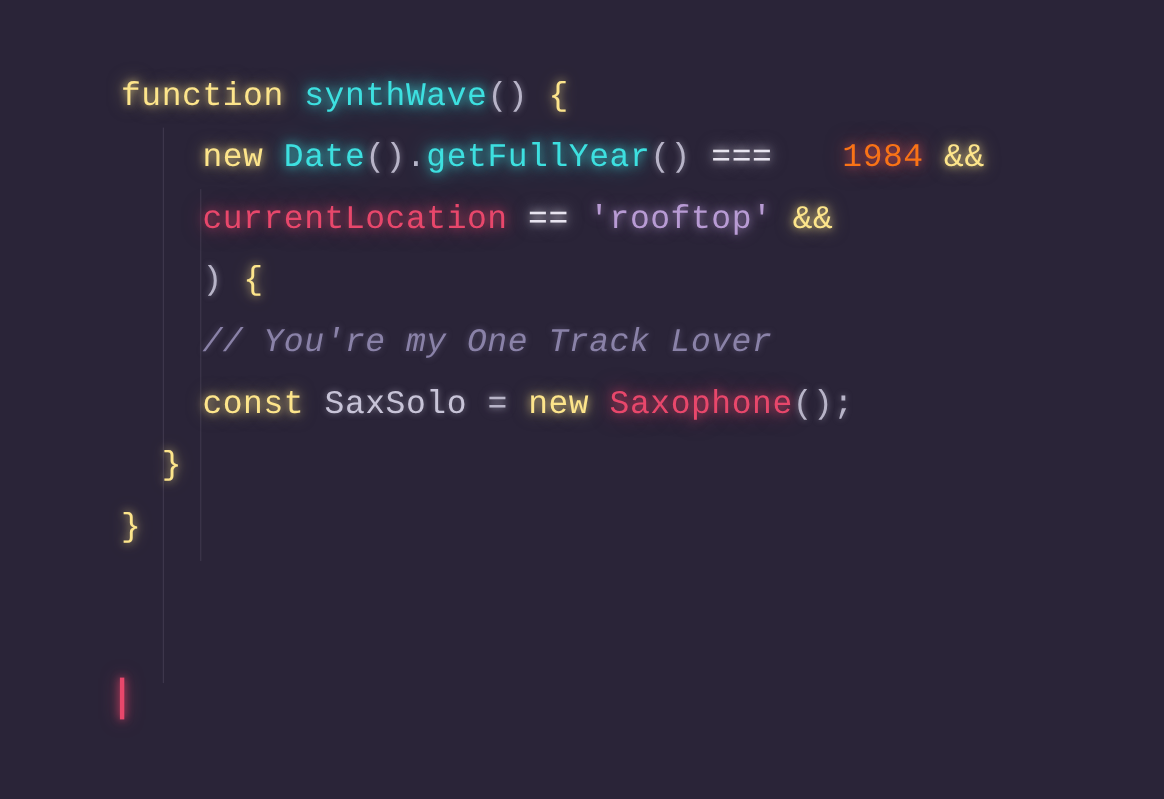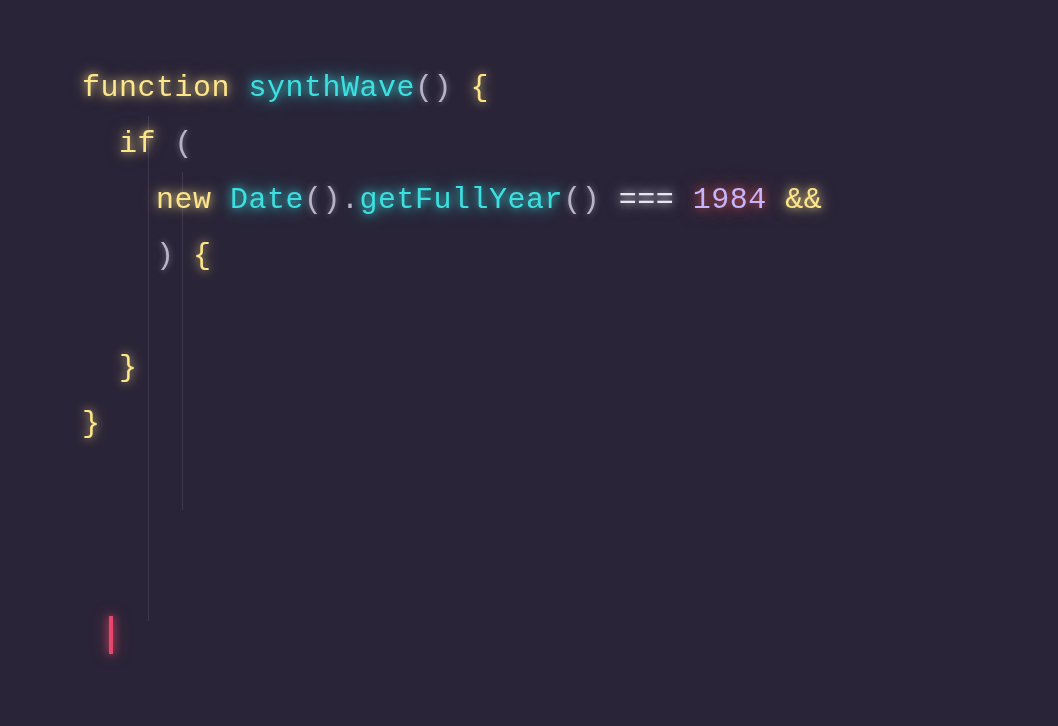--- a/index.html
+++ b/index.html
@@ -14,21 +14,21 @@
       font-family: 'Courier New', Consolas, Monaco, monospace;
       font-size: 30px;
       font-weight: 500;
       letter-spacing: 0.5px;
       padding: 60px 0 0 0;
       position: relative;
       overflow: hidden;
     }
     .code-block {
       position: relative;
-      padding-left: 82px;
+      padding-left: 110px;
     }
     .line {
       line-height: 56px;
       white-space: pre;
       position: relative;
     }
     .guide {
       position: absolute;
       width: 1px;
       background: rgba(160, 150, 180, 0.18);
@@ -64,22 +64,23 @@
     }
     .op {
       color: #b8b4c8;
       text-shadow: 0 0 6px rgba(184, 180, 200, 0.7), 0 0 12px rgba(184, 180, 200, 0.4);
     }
     .op-white {
       color: #e8e4f0;
       text-shadow: 0 0 8px rgba(232, 228, 240, 0.8), 0 0 16px rgba(232, 228, 240, 0.5);
     }
     .num {
-      color: #c4b5fd;
+      color: #f97316;
       text-shadow: 0 0 10px rgba(232, 90, 90, 0.8), 0 0 20px rgba(232, 90, 90, 0.5);
+      margin-left: 45px;
     }
     .str {
       color: #b89bd4;
       text-shadow: 0 0 8px rgba(184, 155, 212, 0.7), 0 0 16px rgba(184, 155, 212, 0.4);
     }
     .const-purple {
       color: #c084d4;
       text-shadow: 0 0 10px rgba(192, 132, 212, 0.8), 0 0 20px rgba(192, 132, 212, 0.5);
     }
     .comment {
@@ -110,30 +111,31 @@
   </style>
 </head>
 <body>
 
 <div class="code-block">
   <div class="guide guide1"></div>
   <div class="guide guide2"></div>
 
   <div class="line"><span class="kw-yellow">function</span><span class="plain"> </span><span class="fn-cyan">synthWave</span><span class="paren">()</span><span class="plain"> </span><span class="brace-yellow">{</span></div>
 
-  <div class="line"><span class="plain">  </span><span class="kw-yellow">if</span><span class="plain"> </span><span class="paren">(</span></div>
 
   <div class="line"><span class="plain">    </span><span class="kw-yellow">new</span><span class="plain"> </span><span class="fn-cyan">Date</span><span class="paren">()</span><span class="dot">.</span><span class="fn-cyan">getFullYear</span><span class="paren">()</span><span class="plain"> </span><span class="op-white">===</span><span class="plain"> </span><span class="num">1984</span><span class="plain"> </span><span class="kw-yellow">&amp;&amp;</span></div>
 
+  <div class="line"><span class="plain">    </span><span class="ident-red">currentLocation</span><span class="plain"> </span><span class="op-white">==</span><span class="plain"> </span><span class="str">'rooftop'</span><span class="plain"> </span><span class="kw-yellow">&amp;&amp;</span></div>
 
 
   <div class="line"><span class="plain">    </span><span class="paren">)</span><span class="plain"> </span><span class="brace-yellow">{</span></div>
 
-  <div class="line"><span class="plain">    </span></div>
+  <div class="line"><span class="plain">    </span><span class="comment">// You're my One Track Lover</span></div>
 
+  <div class="line"><span class="plain">    </span><span class="kw-yellow">const</span><span class="plain"> </span><span class="plain">SaxSolo</span><span class="plain"> </span><span class="op">=</span><span class="plain"> </span><span class="kw-yellow">new</span><span class="plain"> </span><span class="ident-pink">Saxophone</span><span class="paren">()</span><span class="semi">;</span></div>
 
 
   <div class="line"><span class="plain">  </span><span class="brace-yellow">}</span></div>
 
   <div class="line"><span class="brace-yellow">}</span></div>
 </div>
 
 <div class="cursor"></div>
 
 </body></html>

